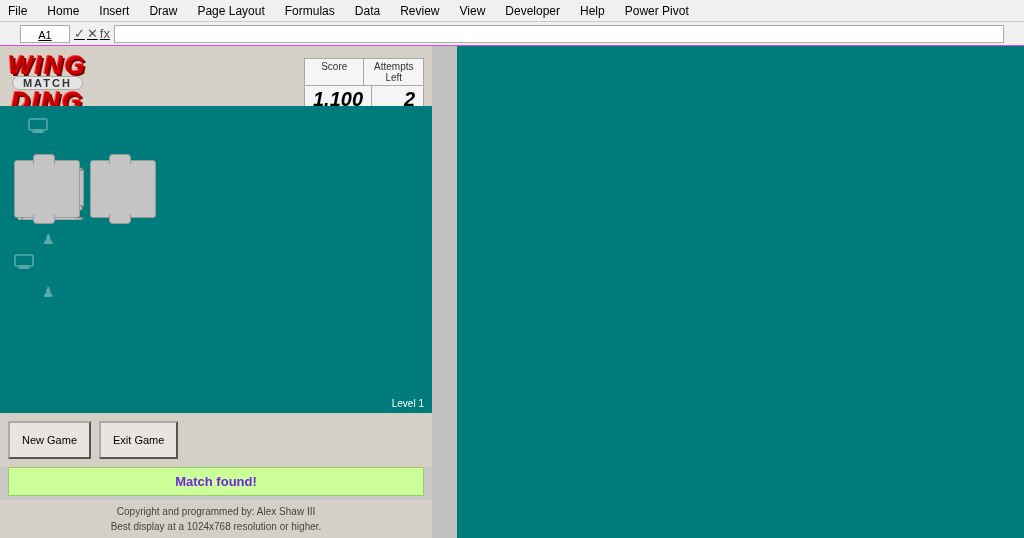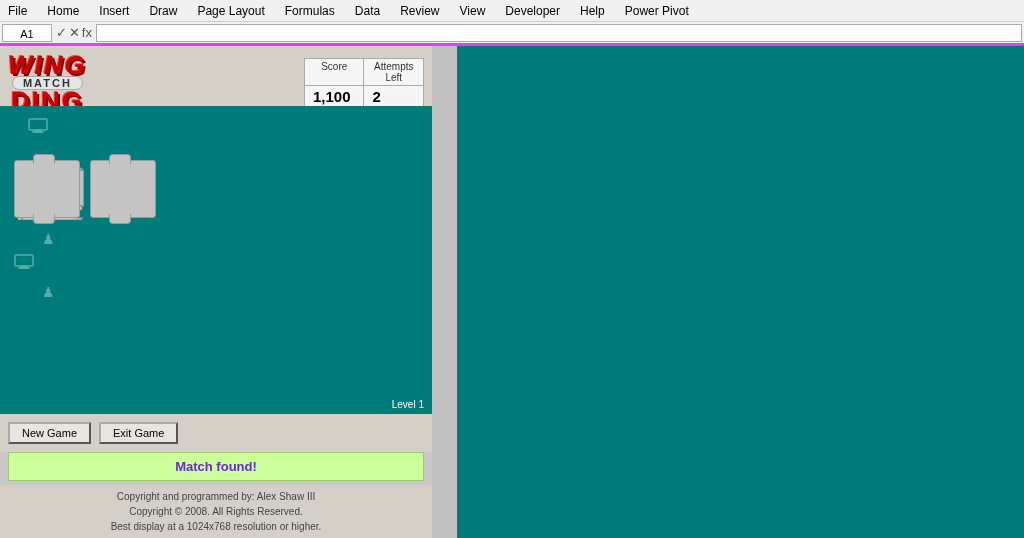--- a/index.html
+++ b/index.html
@@ -13,27 +13,28 @@
       display: flex;
       align-items: flex-end;
       gap: 12px;
       height: 22px;
       font-size: 12px;
     }
     .excel-menubar span { cursor: pointer; padding: 1px 4px; }
 
     .excel-formulabar {
       background: #f0f0f0;
-      border-bottom: 3px solid #d946ef;
+      border-bottom: 1px solid #d946ef;
       display: flex;
       align-items: center;
       height: 24px;
       font-size: 12px;
-      padding: 0 2px;
+      padding: 0 20px;
       gap: 4px;
+      text-decoration: underline;
     }
     .cell-ref {
       border: 1px solid #aaa;
       width: 50px;
       height: 18px;
       text-align: center;
       line-height: 18px;
       font-size: 11px;
       background: white;
     }
@@ -104,20 +105,21 @@
       letter-spacing: 2px;
     }
     .logo-ding {
       font-size: 26px;
       font-weight: 900;
       color: #cc0000;
       text-shadow: 2px 2px 0 #800000, -1px -1px 0 #ff4444;
       font-family: Arial Black, Arial, sans-serif;
       letter-spacing: 2px;
       line-height: 1;
+      font-style: italic;
     }
 
     .score-panel {
       border: 1px solid #aaa;
       background: #f5f5f5;
       font-size: 11px;
       text-align: center;
       margin-top: 8px;
     }
     .score-headers {
@@ -130,24 +132,25 @@
       color: #333;
       flex: 1;
       text-align: center;
     }
     .score-header:first-child { border-right: 1px solid #aaa; }
     .score-values {
       display: flex;
     }
     .score-value {
       padding: 2px 8px;
-      font-size: 15px;
+      font-size: 20px;
       font-weight: bold;
       flex: 1;
-      text-align: left;
+      text-align: right;
+      font-style: italic;
     }
     .score-value:first-child { border-right: 1px solid #aaa; }
 
     
     .game-area {
       background: #007b7b;
       flex: 1;
       position: relative;
       overflow: hidden;
       margin: 0;
@@ -163,21 +166,21 @@
 
     
     .buttons-area {
       padding: 8px;
       background: #d4d0c8;
       display: flex;
       gap: 8px;
     }
 
     .game-button {
-      padding: 3px 12px;
+      padding: 11px 12px;
       background: #e8e4e0;
       border: 2px outset #aaa;
       font-size: 11px;
       cursor: pointer;
       font-family: Arial, sans-serif;
     }
 
     
     .match-banner {
       margin: 0 8px 4px 8px;
@@ -312,19 +315,18 @@
 
     <div class="buttons-area">
       <button class="game-button">New Game</button>
       <button class="game-button">Exit Game</button>
     </div>
 
     <div class="match-banner">Match found!</div>
 
     <div class="footer-area">
       <div>Copyright and programmed by: Alex Shaw III</div>
-      <div>Copyright © 2008. All Rights Reserved.</div>
       <div>Best display at a 1024x768 resolution or higher.</div>
     </div>
   </div>
 
   <div class="right-panel"></div>
 </div>
 
 </body></html>

